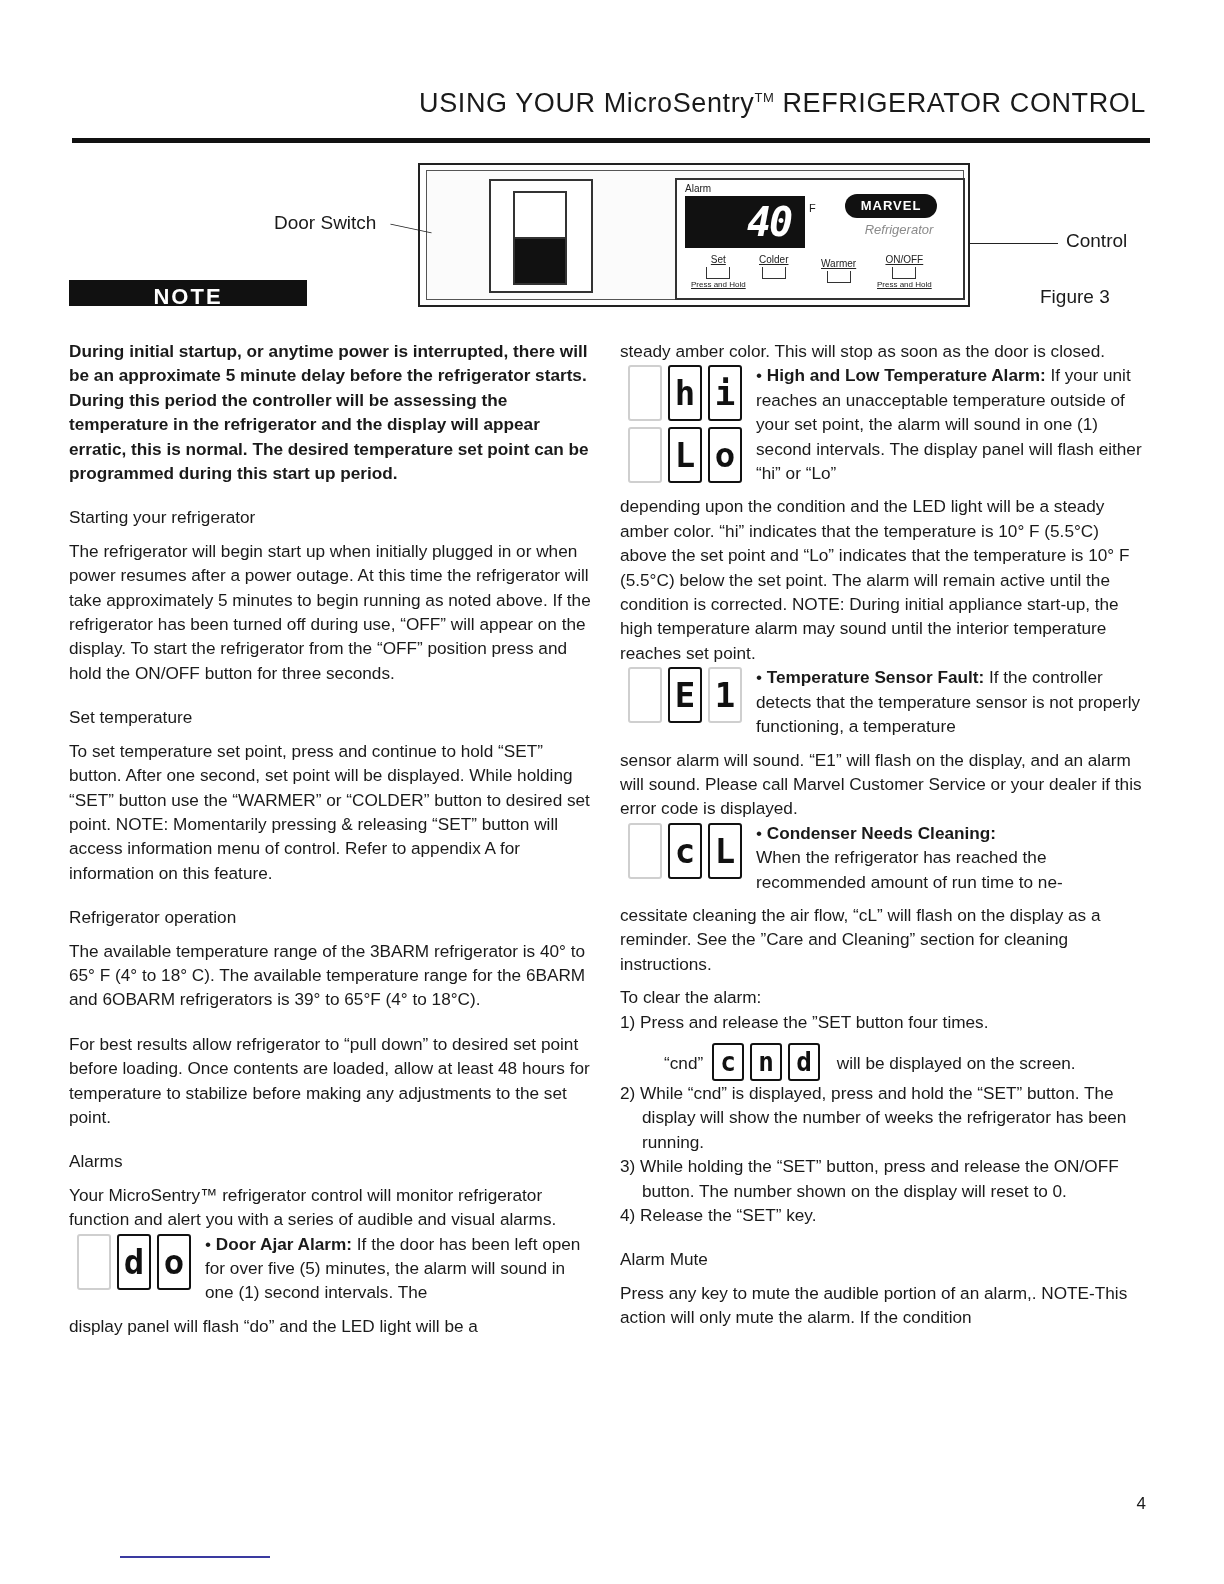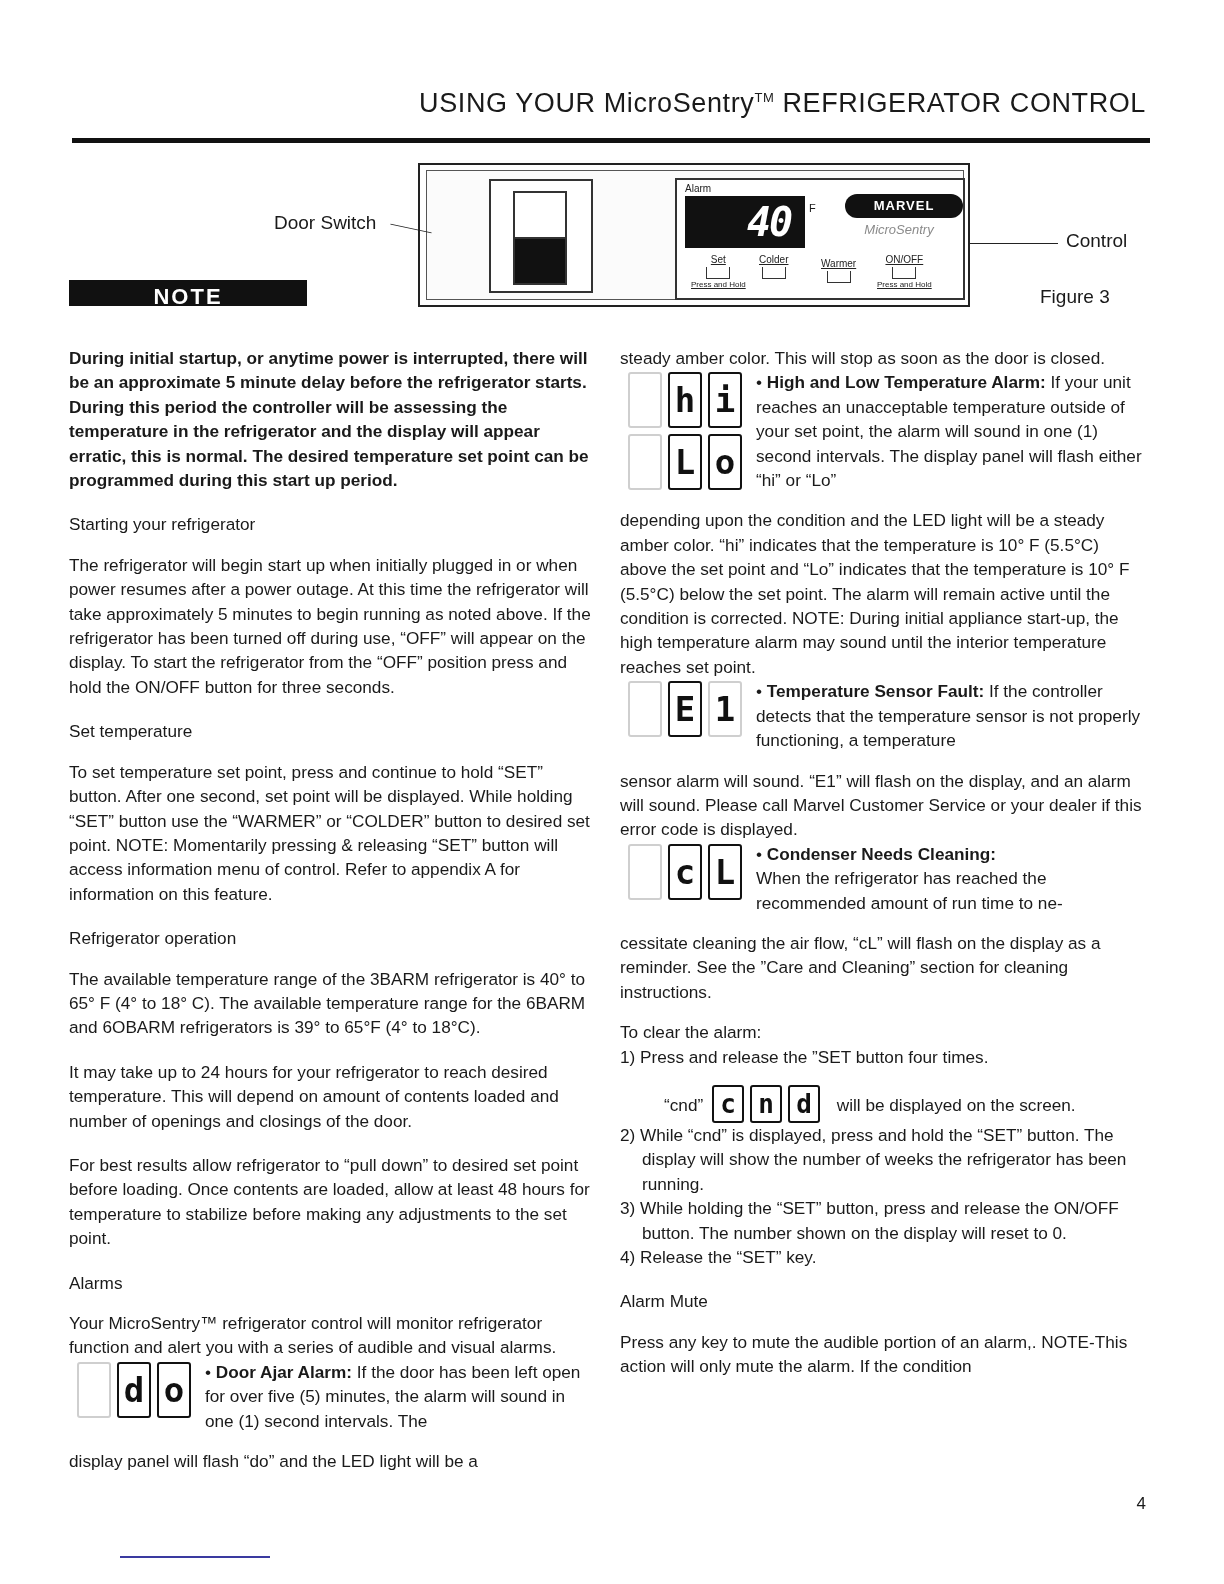--- a/index.html
+++ b/index.html
@@ -113,21 +113,21 @@
     padding-left: 48px;
   }
   .deg-f {
     position: absolute;
     left: 132px; top: 22px;
     font-size: 11px;
   }
   .marvel-badge {
     position: absolute;
     left: 168px; top: 14px;
-    width: 118px; height: 24px;
+    width: 92px; height: 24px;
     background: #111;
     border-radius: 12px;
     color: #fff;
     font-size: 13px;
     font-weight: bold;
     text-align: center;
     line-height: 24px;
     letter-spacing: 1px;
   }
   .microsentry-mark {
@@ -208,21 +208,21 @@
   .col {
     position: absolute;
     top: 330px;
     width: 522px;
     font-size: 17.2px;
     line-height: 24.4px;
   }
   .col-left { left: 69px; }
   .col-right { left: 620px; width: 530px; }
 
-  p { margin: 16px 0 0 0; }
+  p { margin: 9px 0 0 0; }
   .para { margin-bottom: 20px; }
   .para-tight { margin-bottom: 0; }
   .bold { font-weight: bold; }
   .sub-head { margin-bottom: 1px; }
   .seg-box {
     float: left;
     width: 118px;
     height: 58px;
     margin: 2px 10px 0 8px;
     position: relative;
@@ -316,21 +316,21 @@
         <div class="door-switch-inner2"></div>
       </div>
 
       <div class="control-graphic">
         <div class="alarm-label">Alarm</div>
         <div class="lcd">
           <div class="lcd-digits">40</div>
         </div>
         <div class="deg-f">F</div>
         <div class="marvel-badge">MARVEL</div>
-        <div class="microsentry-mark">MicroSentry</div>
+        <div class="microsentry-mark">Refrigerator</div>
 
         <div class="btn-row">
           <div class="ctl-btn" style="left:10px; top:0;">
             <span class="cap">Set</span>
             <span class="pad"></span>
             <span class="hold">Press and Hold</span>
           </div>
           <div class="ctl-btn" style="left:78px; top:0;">
             <span class="cap">Colder</span>
             <span class="pad"></span>
@@ -363,21 +363,20 @@
 
     <p class="sub-head">Starting your refrigerator</p>
     <p class="para">The refrigerator will begin start up when initially plugged in or when power resumes after a power outage. At this time the refrigerator will take approximately 5 minutes to begin running as noted above. If the refrigerator has been turned off during use, “OFF” will appear on the display. To start the refrigerator from the “OFF” position press and hold the ON/OFF button for three seconds.</p>
 
     <p class="sub-head">Set temperature</p>
     <p class="para">To set temperature set point, press and continue to hold “SET” button. After one second, set point will be displayed. While holding “SET” button use the “WARMER” or “COLDER” button to desired set point.
 NOTE: Momentarily pressing &amp; releasing “SET” button will access information menu of control. Refer to appendix A for information on this feature.</p>
 
     <p class="sub-head">Refrigerator operation</p>
     <p class="para">The available temperature range of the 3BARM refrigerator is 40° to 65° F (4° to 18° C). The available temperature range for the 6BARM and 6OBARM refrigerators  is 39° to 65°F (4° to 18°C).</p>
-    <p class="para">It may take up to 24 hours for your refrigerator to reach desired temperature. This will depend on amount of contents loaded and number of openings and closings of the door.</p>
     <p class="para">For best results allow refrigerator to “pull down” to desired set point before loading. Once contents are loaded, allow at least 48 hours  for temperature to stabilize before making any adjustments to the set point.</p>
 
     <p class="sub-head">Alarms</p>
     <p class="para-tight">Your MicroSentry™ refrigerator control will monitor refrigerator function and alert you with a series of audible and visual alarms.</p>
 
     <div class="bullet-block">
       <div class="seg-box">
         <div class="seg-digit seg-d1"></div>
         <div class="seg-digit seg-d2 on">d</div>
         <div class="seg-digit seg-d3 on">o</div>

